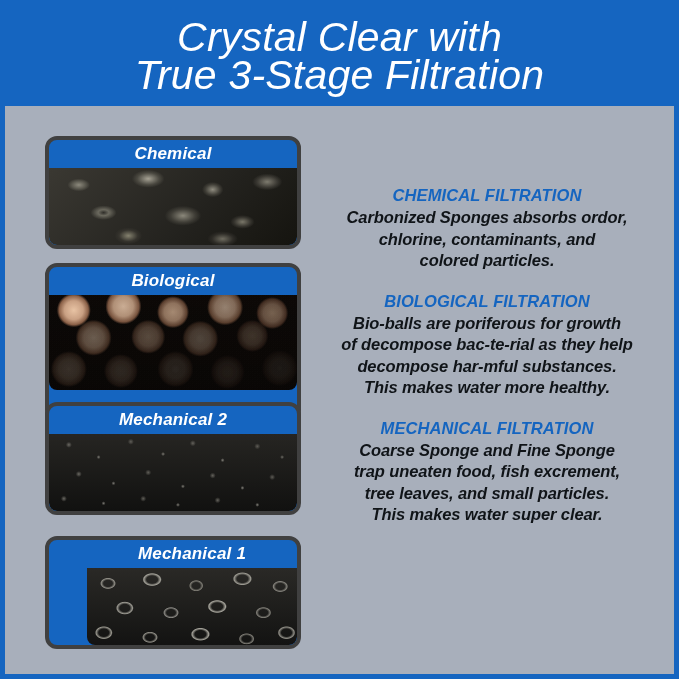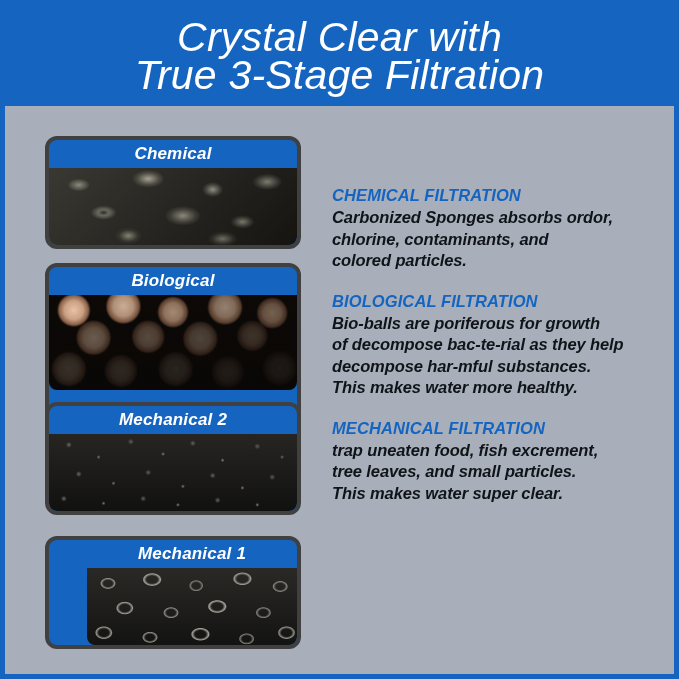--- a/index.html
+++ b/index.html
@@ -161,20 +161,21 @@
   }
   
   .text-col {
     position: absolute;
     left: 327px;
     top: 181px;
     width: 310px;
   }
   .block {
     margin-bottom: 20px;
+    text-align: center;
   }
   .block-title {
     color: #1565c0;
     font-weight: bold;
     font-style: italic;
     font-size: 16.5px;
     letter-spacing: 0.1px;
     margin-bottom: 2px;
     white-space: nowrap;
   }
@@ -242,20 +243,21 @@
         <div>Bio-balls are poriferous for growth</div>
         <div>of decompose bac-te-rial as they help</div>
         <div>decompose har-mful substances.</div>
         <div>This makes water more healthy.</div>
       </div>
     </div>
 
     <div class="block">
       <div class="block-title">MECHANICAL FILTRATION</div>
       <div class="block-body">
+        <div>Coarse Sponge and Fine Sponge</div>
         <div>trap uneaten food, fish excrement,</div>
         <div>tree leaves, and small particles.</div>
         <div>This makes water super clear.</div>
       </div>
     </div>
 
   </div>
 
 </div>
 

